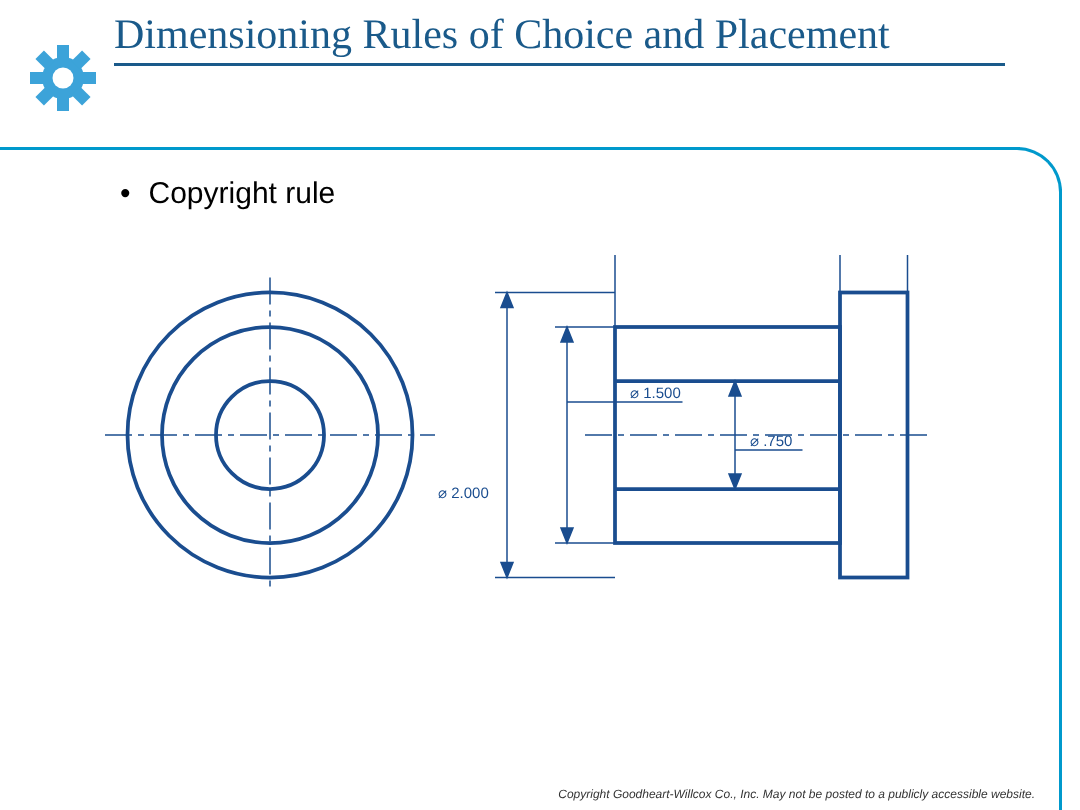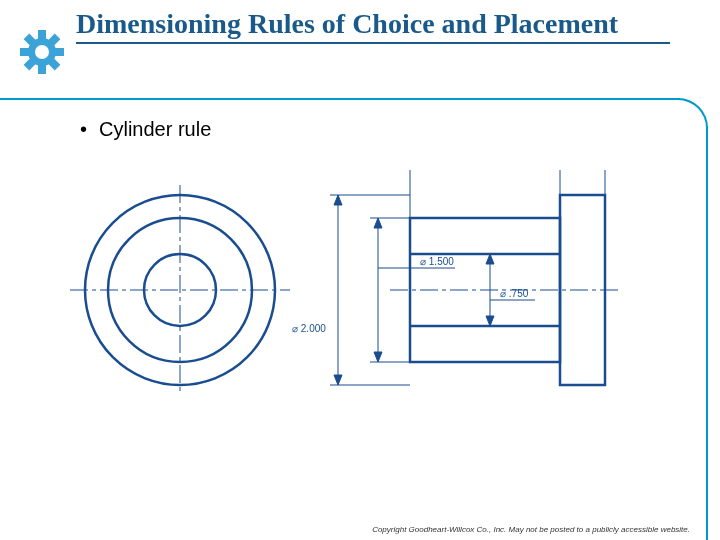--- a/index.html
+++ b/index.html
@@ -20,21 +20,21 @@
   }
   .title-block {
     position: absolute;
     top: 8px;
     left: 76px;
     right: 50px;
   }
   .title {
     color: #1a5a8a;
     font-size: 28px;
-    font-weight: bold;
+    font-weight: normal;
     line-height: 1.15;
     border-bottom: 2px solid #1a5a8a;
     padding-bottom: 2px;
     display: inline-block;
     width: 100%;
   }
   .hr-line {
     position: absolute;
     top: 98px;
     left: 0;
@@ -118,21 +118,21 @@
 
 <div class="title-block">
   <div class="title">Dimensioning Rules of Choice and Placement</div>
 </div>
 
 <div class="hr-line"></div>
 <div class="corner-curve"></div>
 <div class="right-border"></div>
 
 <div class="bullet">
-  <span class="bullet-dot">•</span><span>Cylinder rule</span>
+  <span class="bullet-dot">•</span><span>Copyright rule</span>
 </div>
 
 <div class="figure">
 <svg viewBox="0 0 600 280" width="600" height="280">
 
   <g stroke="#1a4d8f" stroke-width="2.5" fill="none">
     <circle cx="120" cy="130" r="95"></circle>
     <circle cx="120" cy="130" r="72"></circle>
     <circle cx="120" cy="130" r="36"></circle>
   </g>

